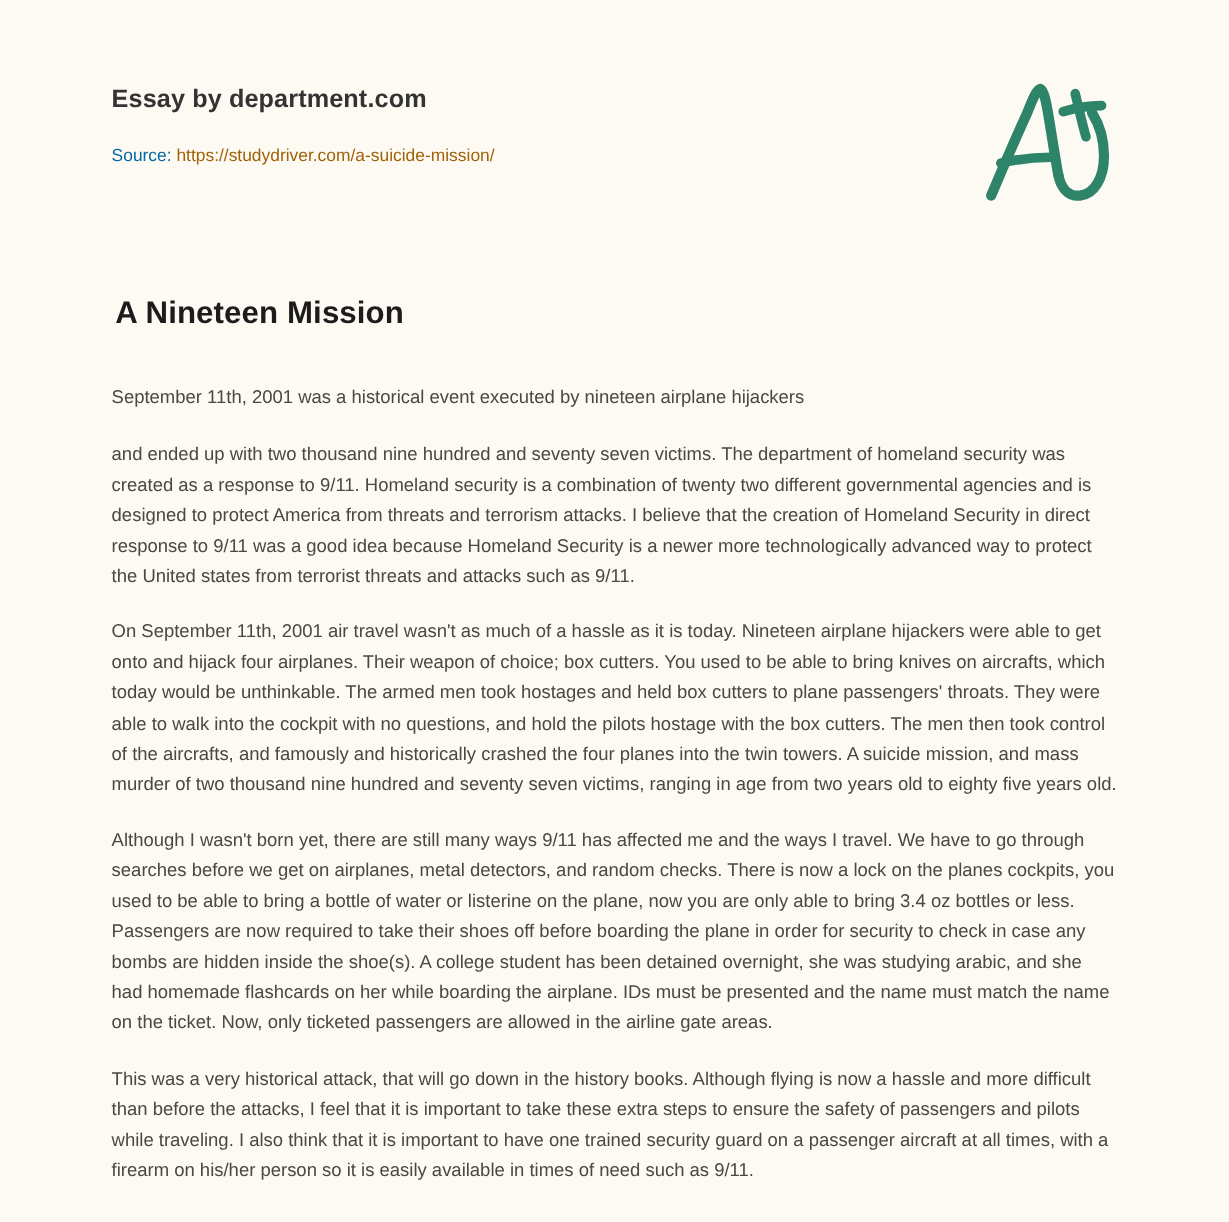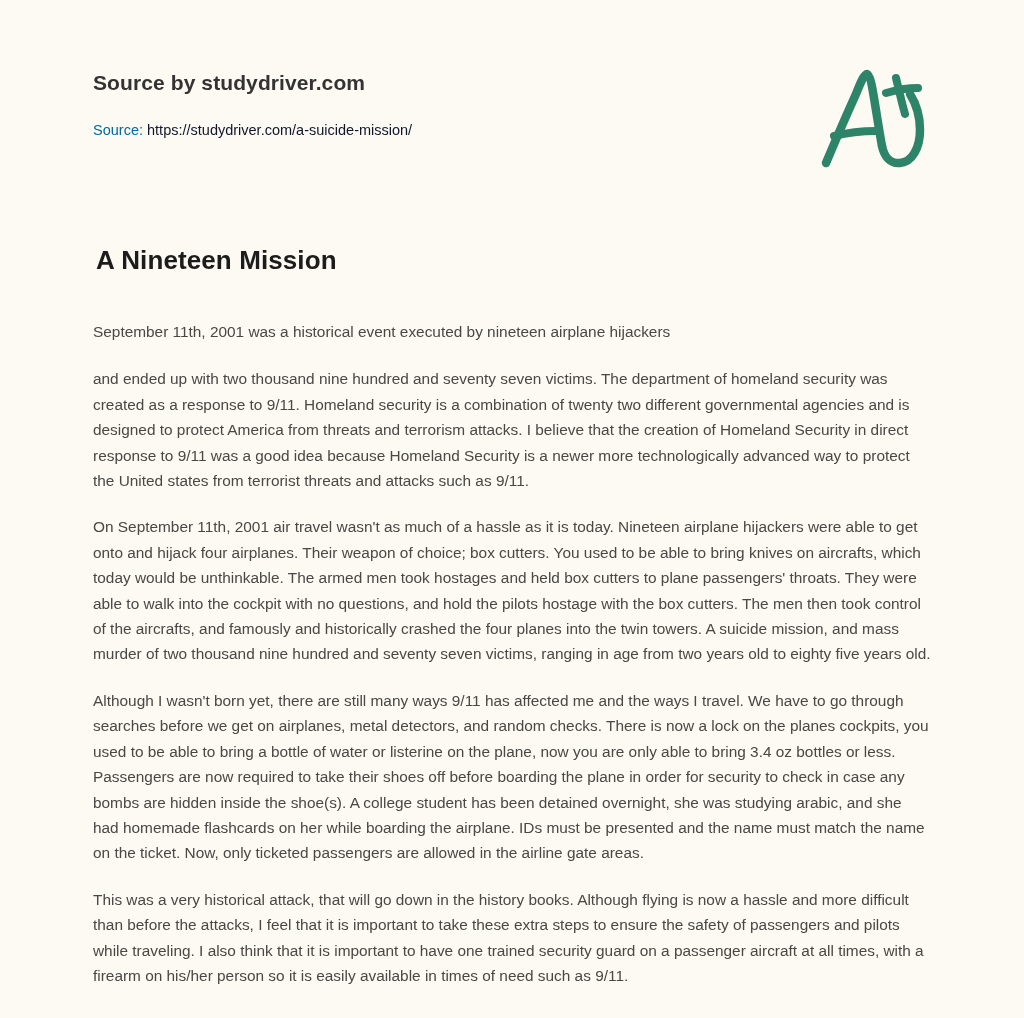--- a/index.html
+++ b/index.html
@@ -44,21 +44,21 @@
     left: 93px;
     top: 122px;
     font-size: 14.5px;
     color: #8d8d8d;
     white-space: nowrap;
   }
   .source-label {
     color: #0369a1;
   }
   .source-url {
-    color: #0f172a;
+    color: #a16207;
     text-decoration: none;
   }
 
   
   .logo {
     position: absolute;
     left: 812px;
     top: 64px;
     width: 120px;
     height: 108px;
@@ -99,21 +99,21 @@
   .para:last-child {
     margin-bottom: 12px;
   }
 </style>
 </head>
 <body>
 
 <div class="page">
 
   <div class="header">
-    <div class="brand-line">Source by studydriver.com</div>
+    <div class="brand-line">Essay by department.com</div>
 
     <div class="source-line">
       <span class="source-label">Source:</span>
       <span class="source-url">https://studydriver.com/a-suicide-mission/</span>
     </div>
 
     <div class="logo">
       <svg viewBox="0 0 120 108" xmlns="http://www.w3.org/2000/svg" fill="none" stroke="#2e8468" stroke-linecap="round" stroke-linejoin="round">
         <path d="M14 99 C 22 80, 34 52, 44 30 C 48 20, 52 10, 55 10 C 58 11, 60 22, 62 34 C 65 52, 68 72, 70 82" stroke-width="8.5"></path>
         <path d="M22 72 C 34 69, 50 67, 64 67" stroke-width="8"></path>

